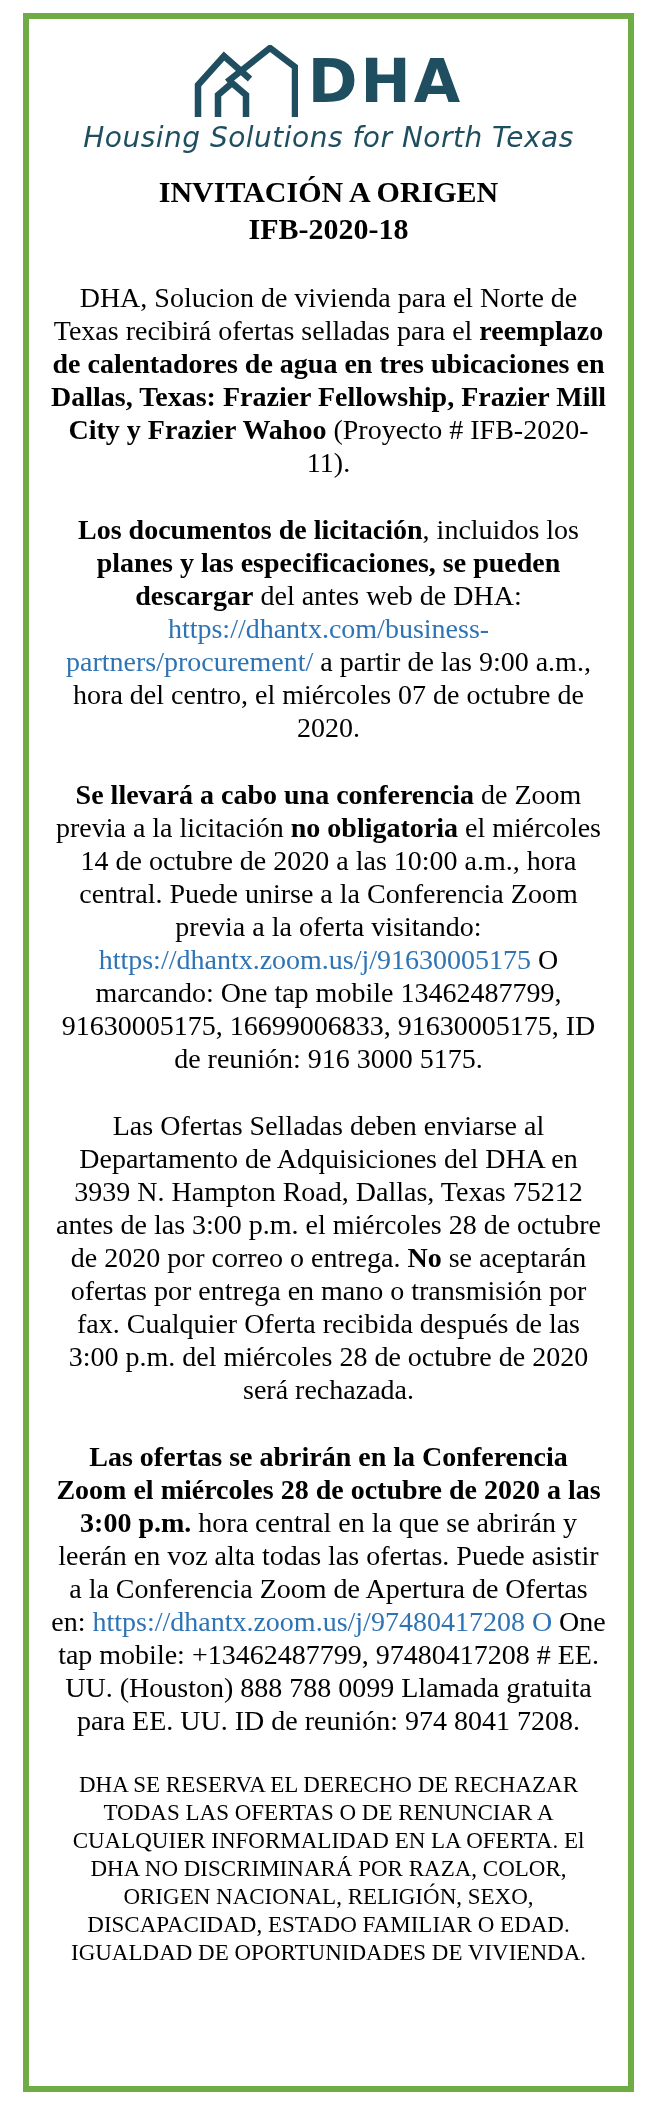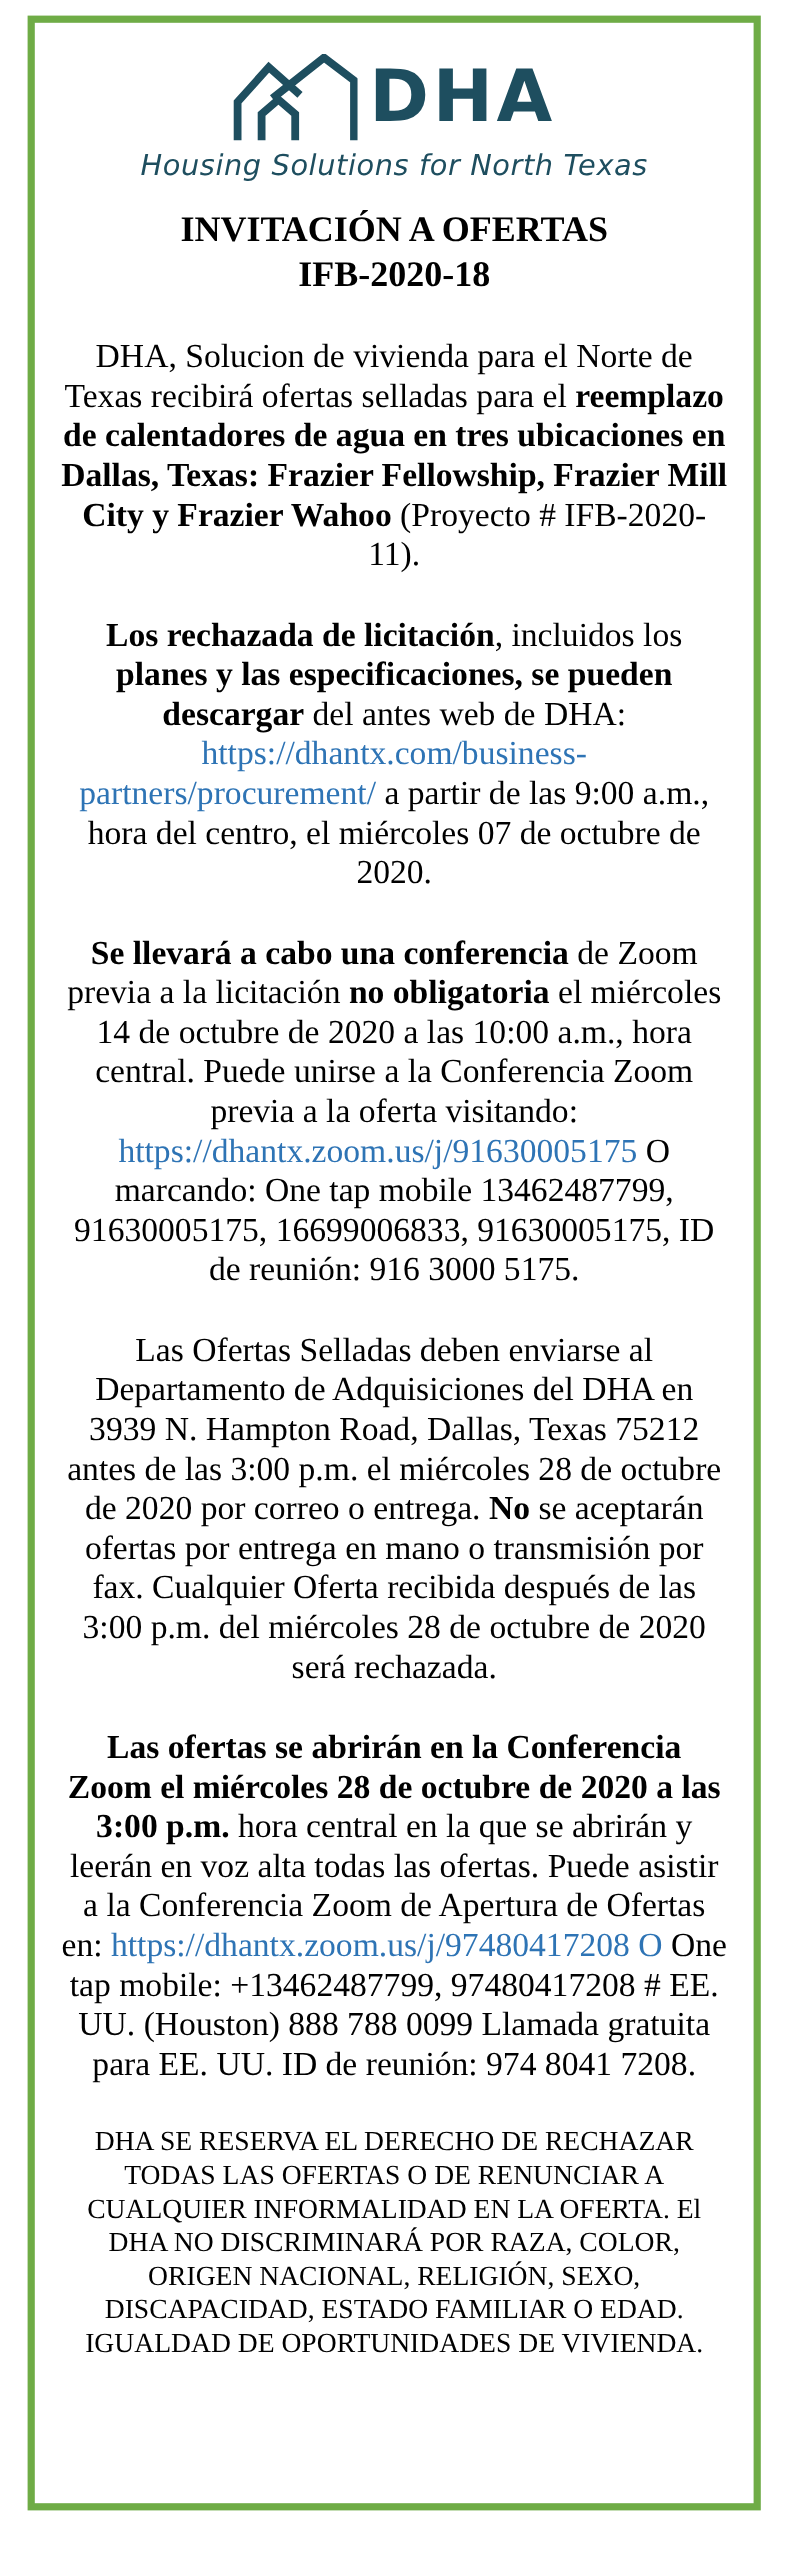--- a/index.html
+++ b/index.html
@@ -17,21 +17,21 @@
     margin-top:8px;height:72px;
   }
   .house-icon{flex:0 0 auto;}
   .wordmark{
     font-family:"DejaVu Sans", sans-serif;font-weight:bold;
     font-size:60px;line-height:72px;letter-spacing:3px;
     color:var(--teal,#1e4e5f);
   }
   .tagline{
     margin-top:6px;font-family:"DejaVu Sans", sans-serif;font-style:italic;
-    font-size:24px;line-height:30px;color:var(--teal,#1e4e5f);letter-spacing:0.5px;
+    font-size:28px;line-height:30px;color:var(--teal,#1e4e5f);letter-spacing:0.5px;
   }
   .heading{
     margin-top:20px;margin-bottom:34px;
     font-weight:bold;font-size:30px;line-height:37px;
   }
   p.body-par{
     margin:0 0 34px 0;font-size:28px;line-height:33px;text-align:center;
   }
   p.footer-par{
     margin:0;font-size:23px;line-height:28px;
@@ -52,27 +52,27 @@
           <path d="M33,37 L76,3 L101,22 L101,72"></path>
           <path d="M24,72 L24,50 L38,38 L52,50 L52,72"></path>
         </g>
       </svg>
       <span class="wordmark">DHA</span>
     </div>
     <div class="tagline">Housing Solutions for North Texas</div>
   </div>
 
   <div class="heading">
-    <div>INVITACIÓN A OFERTAS</div>
+    <div>INVITACIÓN A ORIGEN</div>
     <div>IFB-2020-18</div>
   </div>
 
   <p class="body-par"><span>DHA, Solucion de vivienda para el Norte de Texas recibirá ofertas selladas para el </span><span class="rb">reemplazo de calentadores de agua en tres ubicaciones en Dallas, Texas: Frazier Fellowship, Frazier Mill City y Frazier Wahoo</span><span> (Proyecto # IFB-2020-11).</span></p>
 
-  <p class="body-par"><span class="rb">Los rechazada de licitación</span><span>, incluidos los </span><span class="rb">planes y las especificaciones, se pueden descargar</span><span> del antes web de DHA: </span><a class="rl">https://dhantx.com/business-partners/procurement/</a><span> a partir de las 9:00 a.m., hora del centro, el miércoles 07 de octubre de 2020.</span></p>
+  <p class="body-par"><span class="rb">Los documentos de licitación</span><span>, incluidos los </span><span class="rb">planes y las especificaciones, se pueden descargar</span><span> del antes web de DHA: </span><a class="rl">https://dhantx.com/business-partners/procurement/</a><span> a partir de las 9:00 a.m., hora del centro, el miércoles 07 de octubre de 2020.</span></p>
 
   <p class="body-par"><span class="rb">Se llevará a cabo una conferencia</span><span> de Zoom previa a la licitación </span><span class="rb">no obligatoria</span><span> el miércoles 14 de octubre de 2020 a las 10:00 a.m., hora central. Puede unirse a la Conferencia Zoom previa a la oferta visitando: </span><a class="rl">https://dhantx.zoom.us/j/91630005175</a><span> O marcando: One tap mobile 13462487799, 91630005175, 16699006833, 91630005175, ID de reunión: 916 3000 5175.</span></p>
 
   <p class="body-par"><span>Las Ofertas Selladas deben enviarse al Departamento de Adquisiciones del DHA en 3939 N. Hampton Road, Dallas, Texas 75212 antes de las 3:00 p.m. el miércoles 28 de octubre de 2020 por correo o entrega. </span><span class="rb">No</span><span> se aceptarán ofertas por entrega en mano o transmisión por fax. Cualquier Oferta recibida después de las 3:00 p.m. del miércoles 28 de octubre de 2020 será rechazada.</span></p>
 
   <p class="body-par"><span class="rb">Las ofertas se abrirán en la Conferencia Zoom el miércoles 28 de octubre de 2020 a las 3:00 p.m.</span><span> hora central en la que se abrirán y leerán en voz alta todas las ofertas. Puede asistir a la Conferencia Zoom de Apertura de Ofertas en: </span><a class="rl">https://dhantx.zoom.us/j/97480417208 O</a><span> One tap mobile: +13462487799, 97480417208 # EE. UU. (Houston) 888 788 0099 Llamada gratuita para EE. UU. ID de reunión: 974 8041 7208.</span></p>
 
 
   <p class="footer-par"><span>DHA SE RESERVA EL DERECHO DE RECHAZAR TODAS LAS OFERTAS O DE RENUNCIAR A CUALQUIER INFORMALIDAD EN LA OFERTA. El DHA NO DISCRIMINARÁ POR RAZA, COLOR, ORIGEN NACIONAL, RELIGIÓN, SEXO, DISCAPACIDAD, ESTADO FAMILIAR O EDAD. IGUALDAD DE OPORTUNIDADES DE VIVIENDA.</span></p>
 

